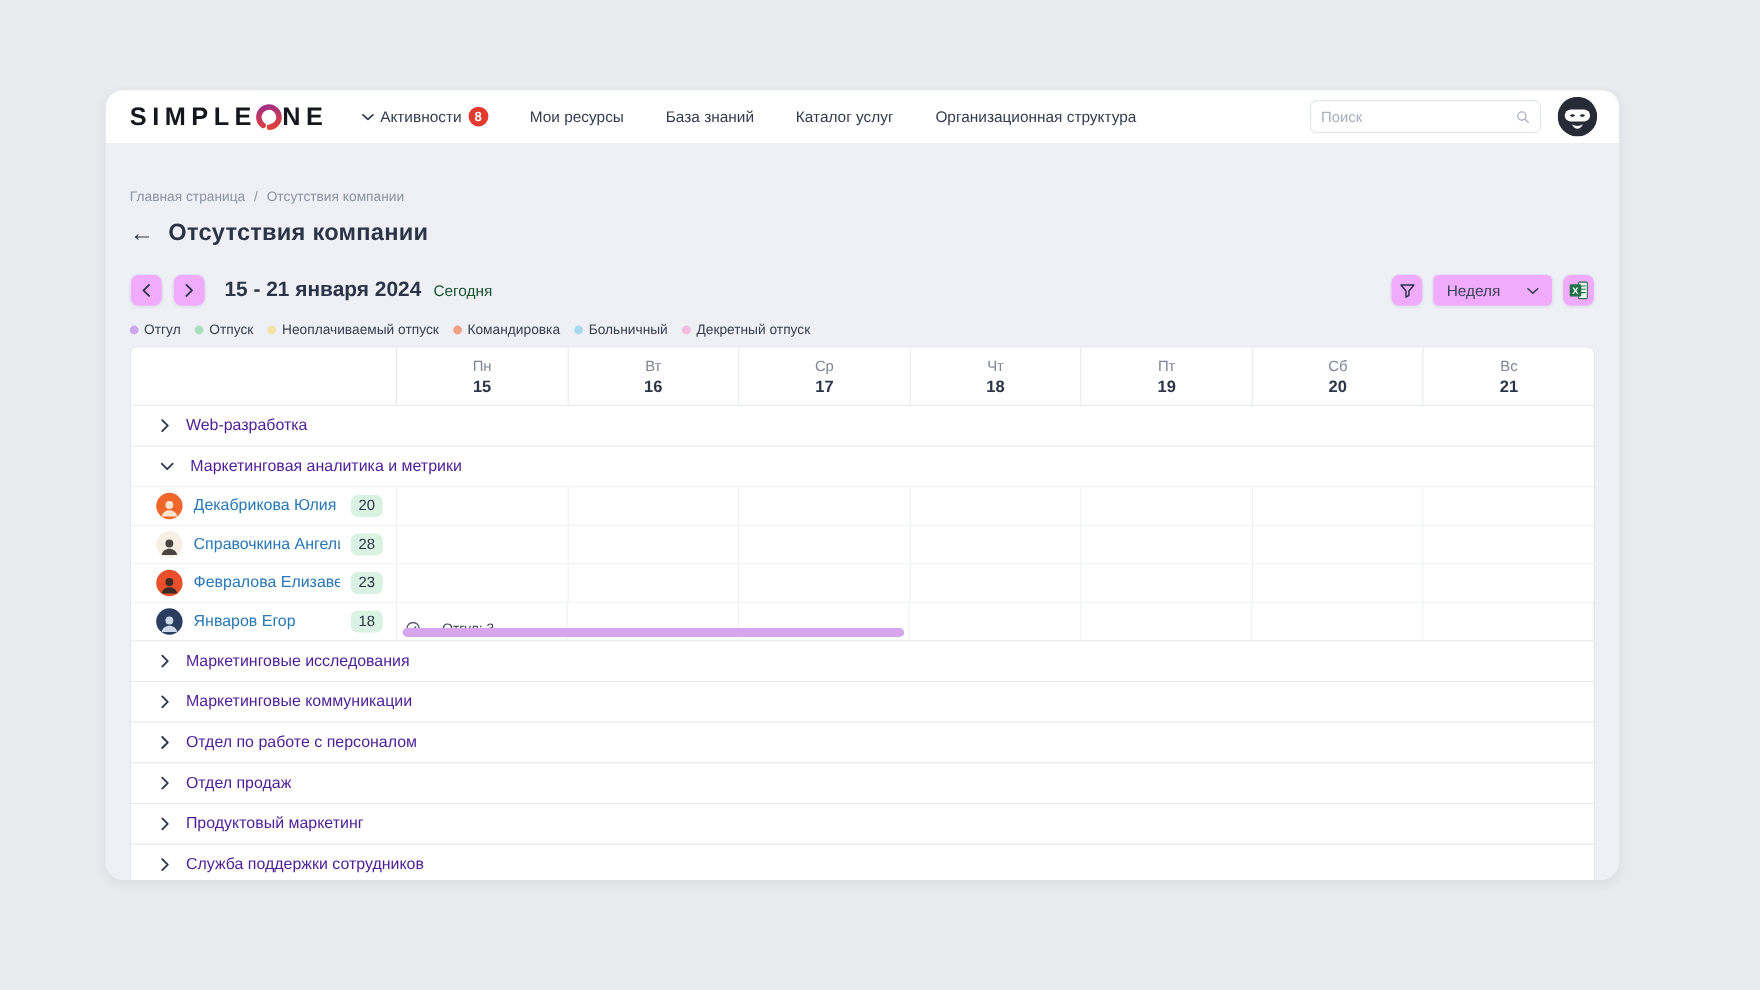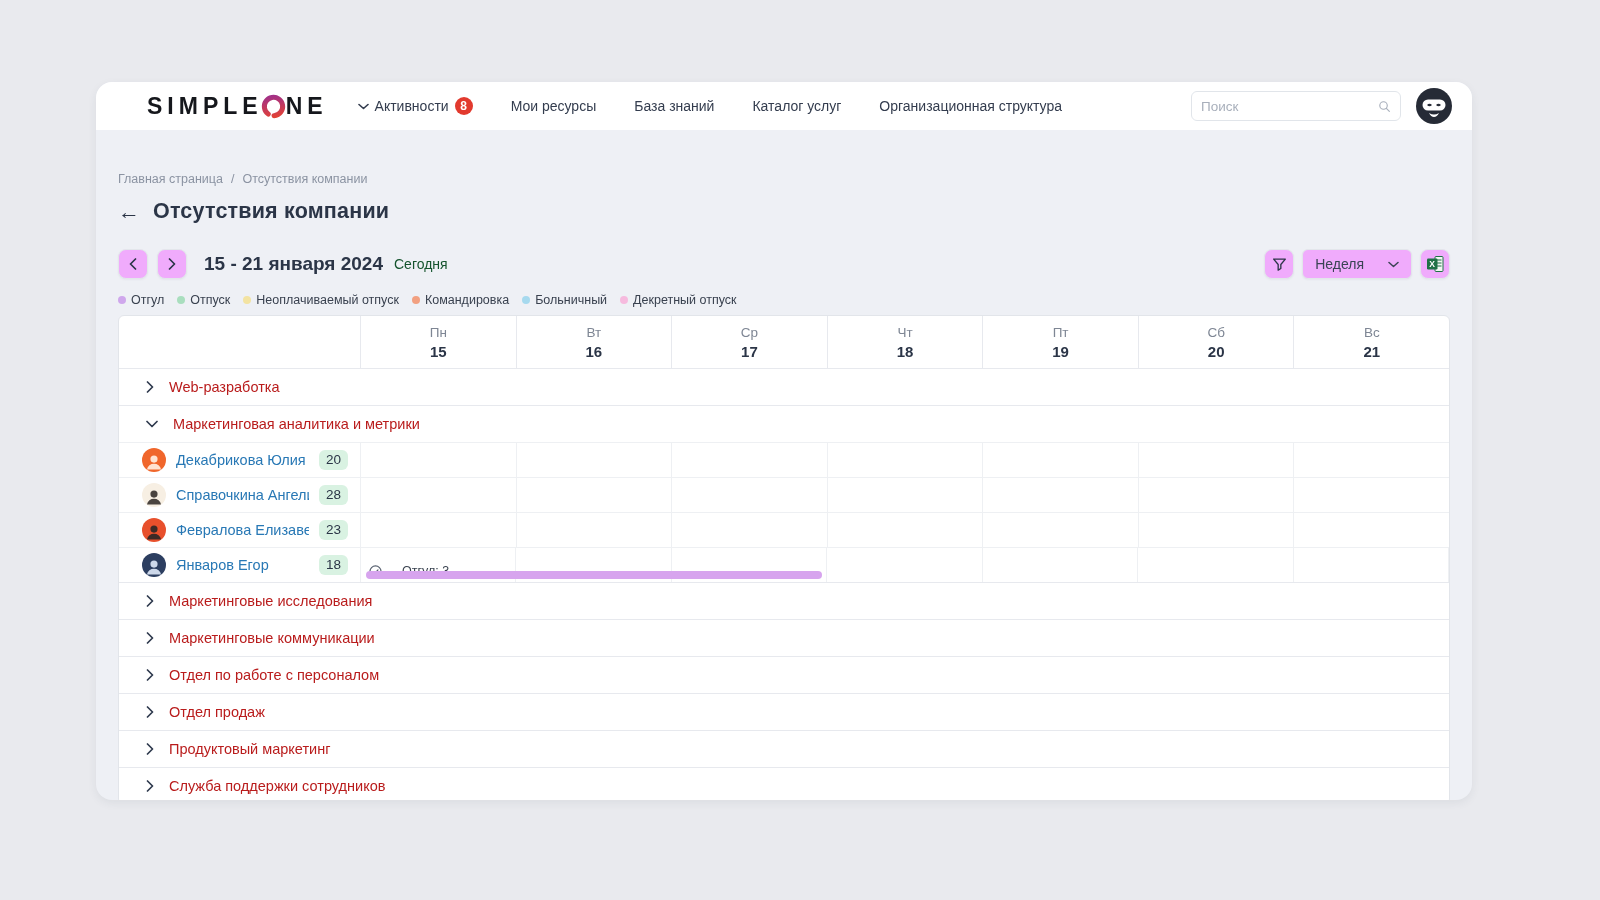--- a/index.html
+++ b/index.html
@@ -5,21 +5,21 @@
   * { margin:0; padding:0; box-sizing:border-box; }
   html,body { width:1600px; height:900px; overflow:hidden; }
   body { background:#e9eaee; font-family:"Liberation Sans", sans-serif; color:#2b3547; }
 
   .card { position:absolute; left:96px; top:82px; width:1376px; height:718px;
           background:#eef0f5; border-radius:16px; overflow:hidden;
           box-shadow:0 3px 10px rgba(40,50,70,.07); }
 
   
   .navbar { height:48px; background:#fff; display:flex; align-items:center; padding:0 20px 0 22px; }
-  .logo { display:flex; align-items:center; font-weight:700; font-size:23px; letter-spacing:5px; color:#15171c; cursor:pointer;margin-left:29px; }
+  .logo { display:flex; align-items:center; font-weight:700; font-size:23px; letter-spacing:5px; color:#15171c; cursor:pointer; }
   .logo svg { margin:0 -1px 0 -3px; display:block; }
   .nav-menu { display:flex; align-items:center; gap:38px; margin-left:30px; }
   .nav-item { display:flex; align-items:center; gap:6px; font-size:14px; color:#333c4e; cursor:pointer; white-space:nowrap; }
   .nav-badge { min-width:18px; height:18px; border-radius:9px; color:#fff; font-size:12px; font-weight:700;
                display:flex; align-items:center; justify-content:center; padding:0 4px; }
   .search-box { margin-left:auto; width:210px; height:30px; background:#fff; border:1px solid #e1e5ea;
                 border-radius:6px; display:flex; align-items:center; padding:0 9px; }
   .search-box input { border:none; outline:none; flex:1; font-size:13.5px; color:#4a5261; font-family:inherit; }
   .search-box input::placeholder { color:#a8afbb; }
   .user-avatar { width:36px; height:36px; margin-left:15px; cursor:pointer; }
@@ -50,21 +50,21 @@
   .header-row { display:flex; height:52px; }
   .corner-cell { width:242px; border-right:1px solid #e7e9ee; }
   .day-head { flex:1; border-right:1px solid #e7e9ee; display:flex; flex-direction:column;
               align-items:center; justify-content:center; gap:3px; }
   .day-head:last-child { border-right:none; }
   .weekday { font-size:13.5px; color:#7e8694; }
   .daynum { font-size:15px; font-weight:700; color:#2b3547; }
 
   .group-row { display:flex; align-items:center; height:37px; border-top:1px solid #e7e9ee;
                padding-left:27px; gap:15px; cursor:pointer; }
-  .group-label { font-size:14.5px; color:#b91c1c; font-weight:400; }
+  .group-label { font-size:14.5px; color:#4c1d95; font-weight:400; }
   .chev { display:block; }
 
   .person-row { display:flex; height:35px; border-top:1px solid #eef0f3; }
   .name-cell { width:242px; border-right:1px solid #eef0f3; display:flex; align-items:center;
                padding:0 12px 0 23px; gap:10px; }
   .avatar-sm { width:24px; height:24px; border-radius:50%; flex:none; display:flex; align-items:center;
                justify-content:center; overflow:hidden; }
   .avatar-sm svg { width:20px; height:20px; display:block; margin-top:3px; }
   .p-name { font-size:14.5px; color:#2878b5; flex:1; white-space:nowrap; overflow:hidden; cursor:pointer; }
   .count-badge { background:#d9f2e2; color:#2b3547; font-size:13.5px; border-radius:6px; padding:2px 7px 3px; }

